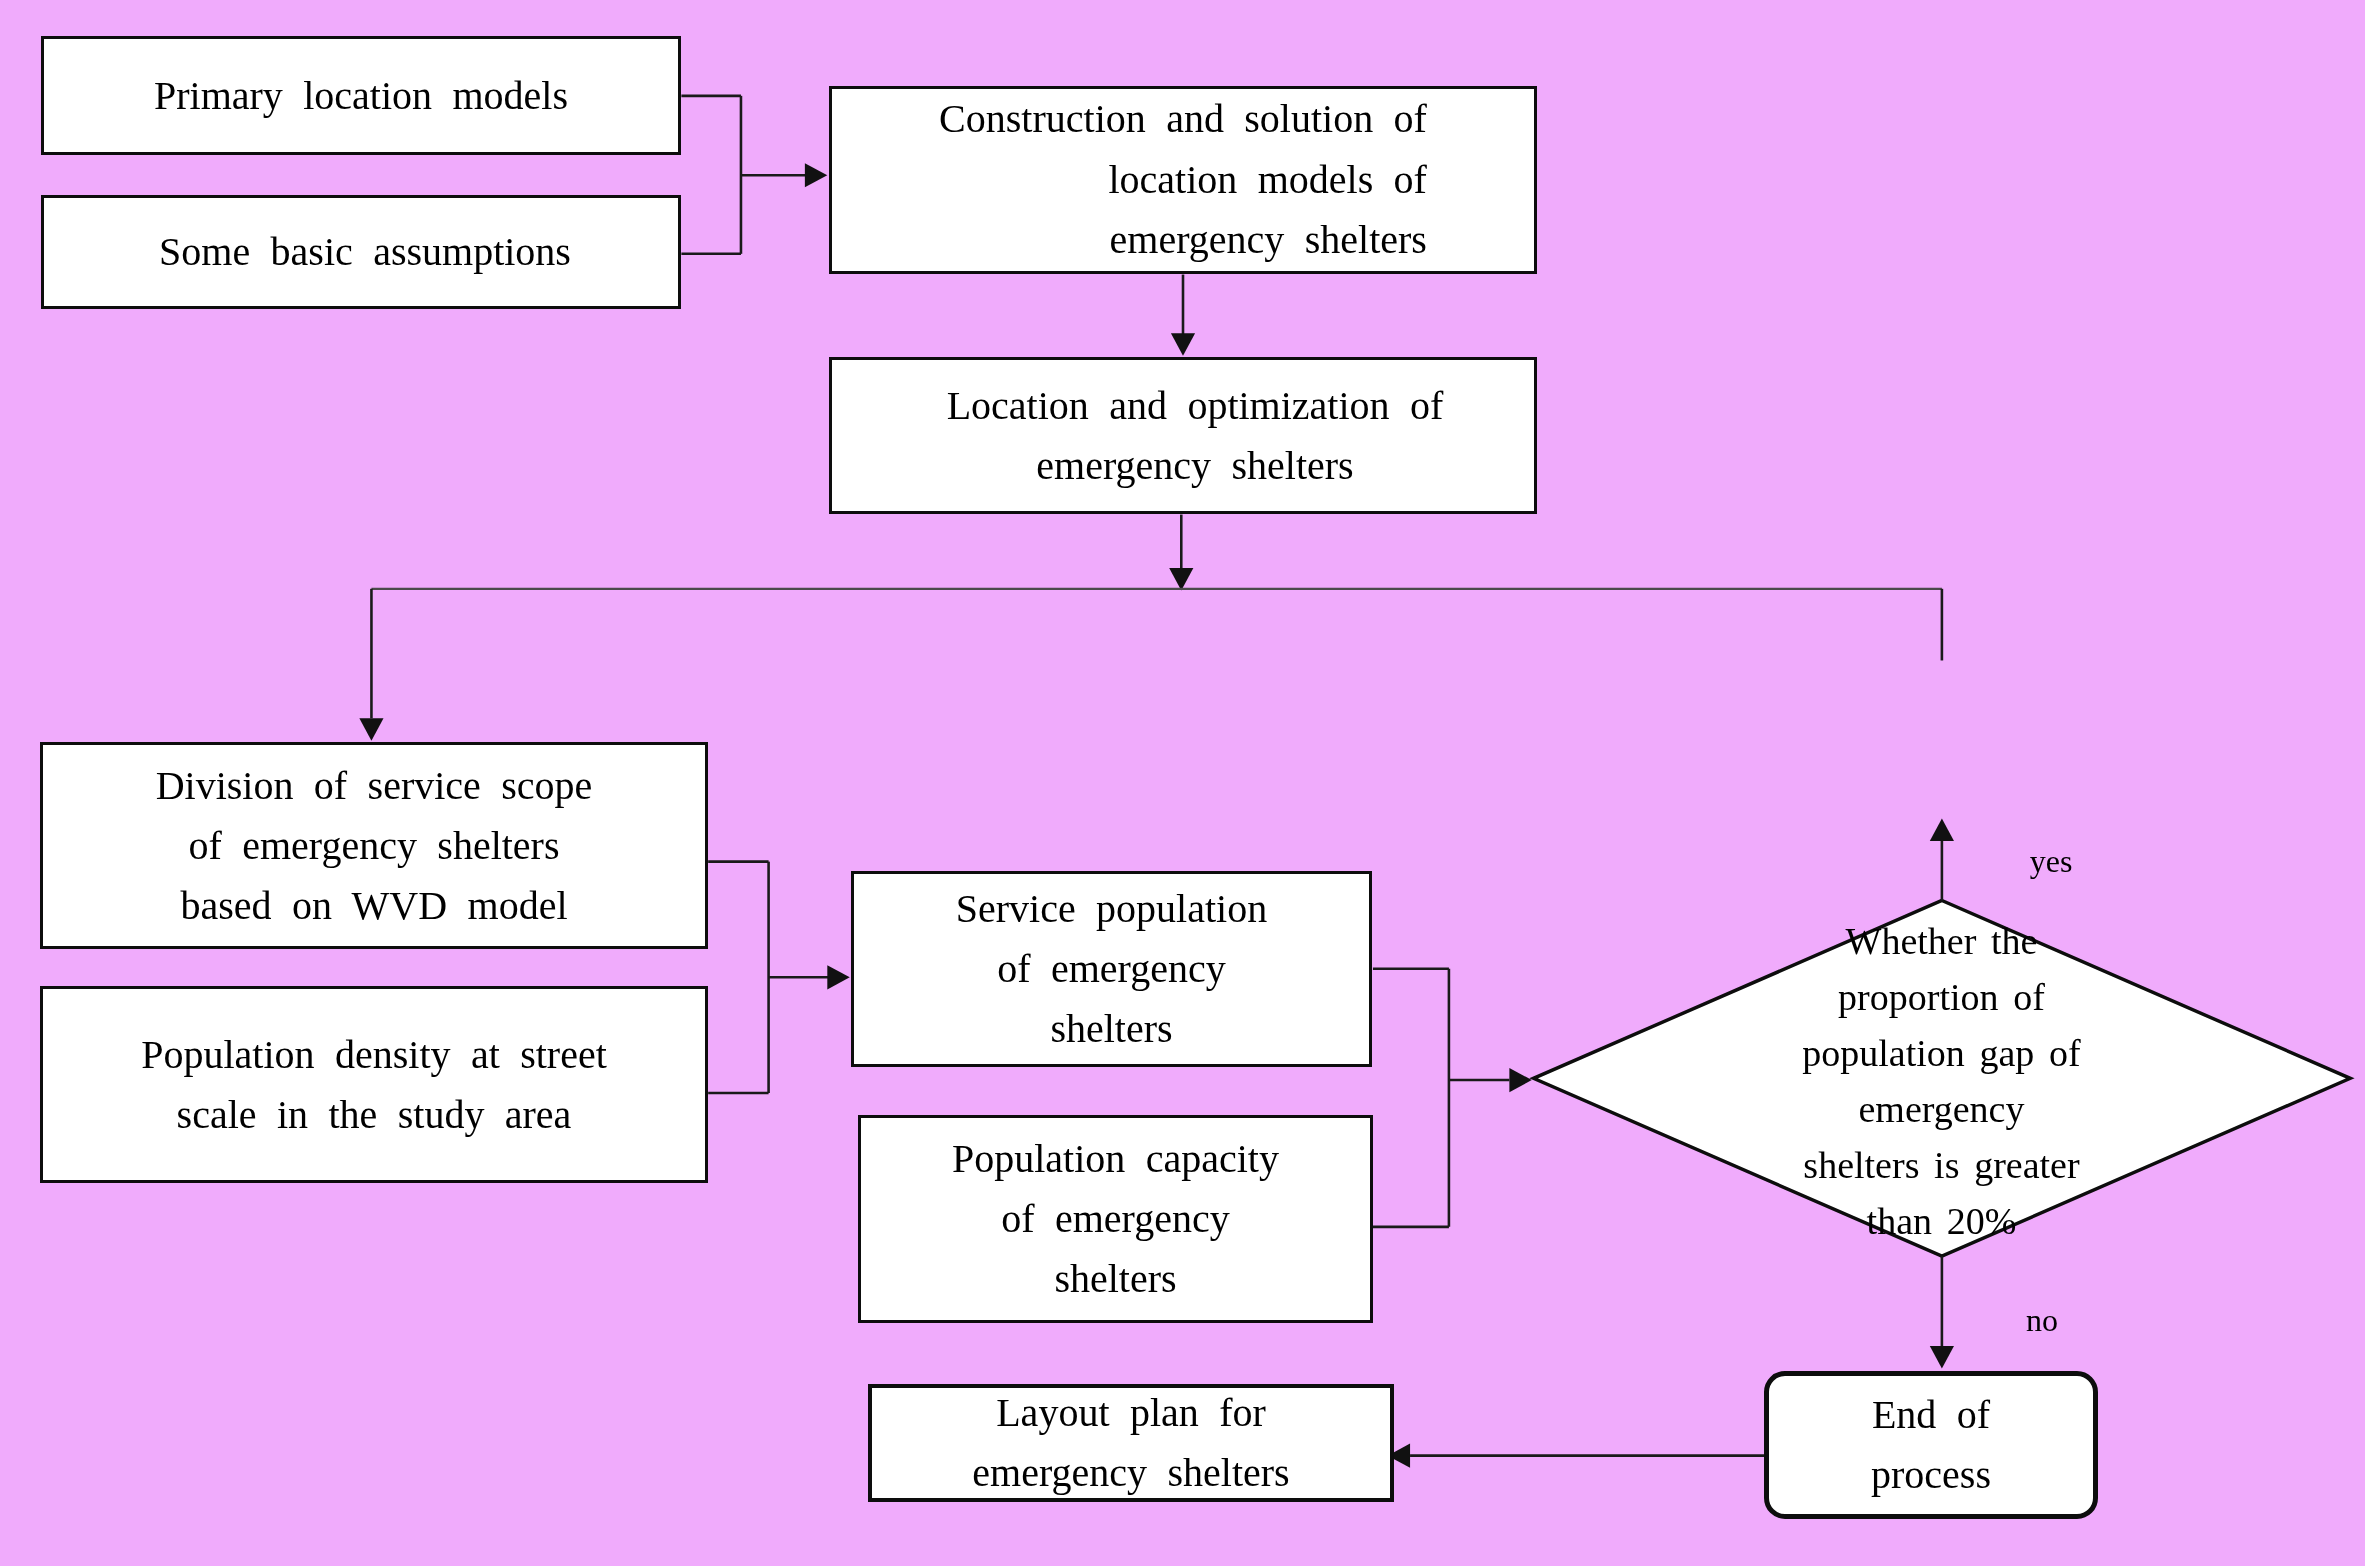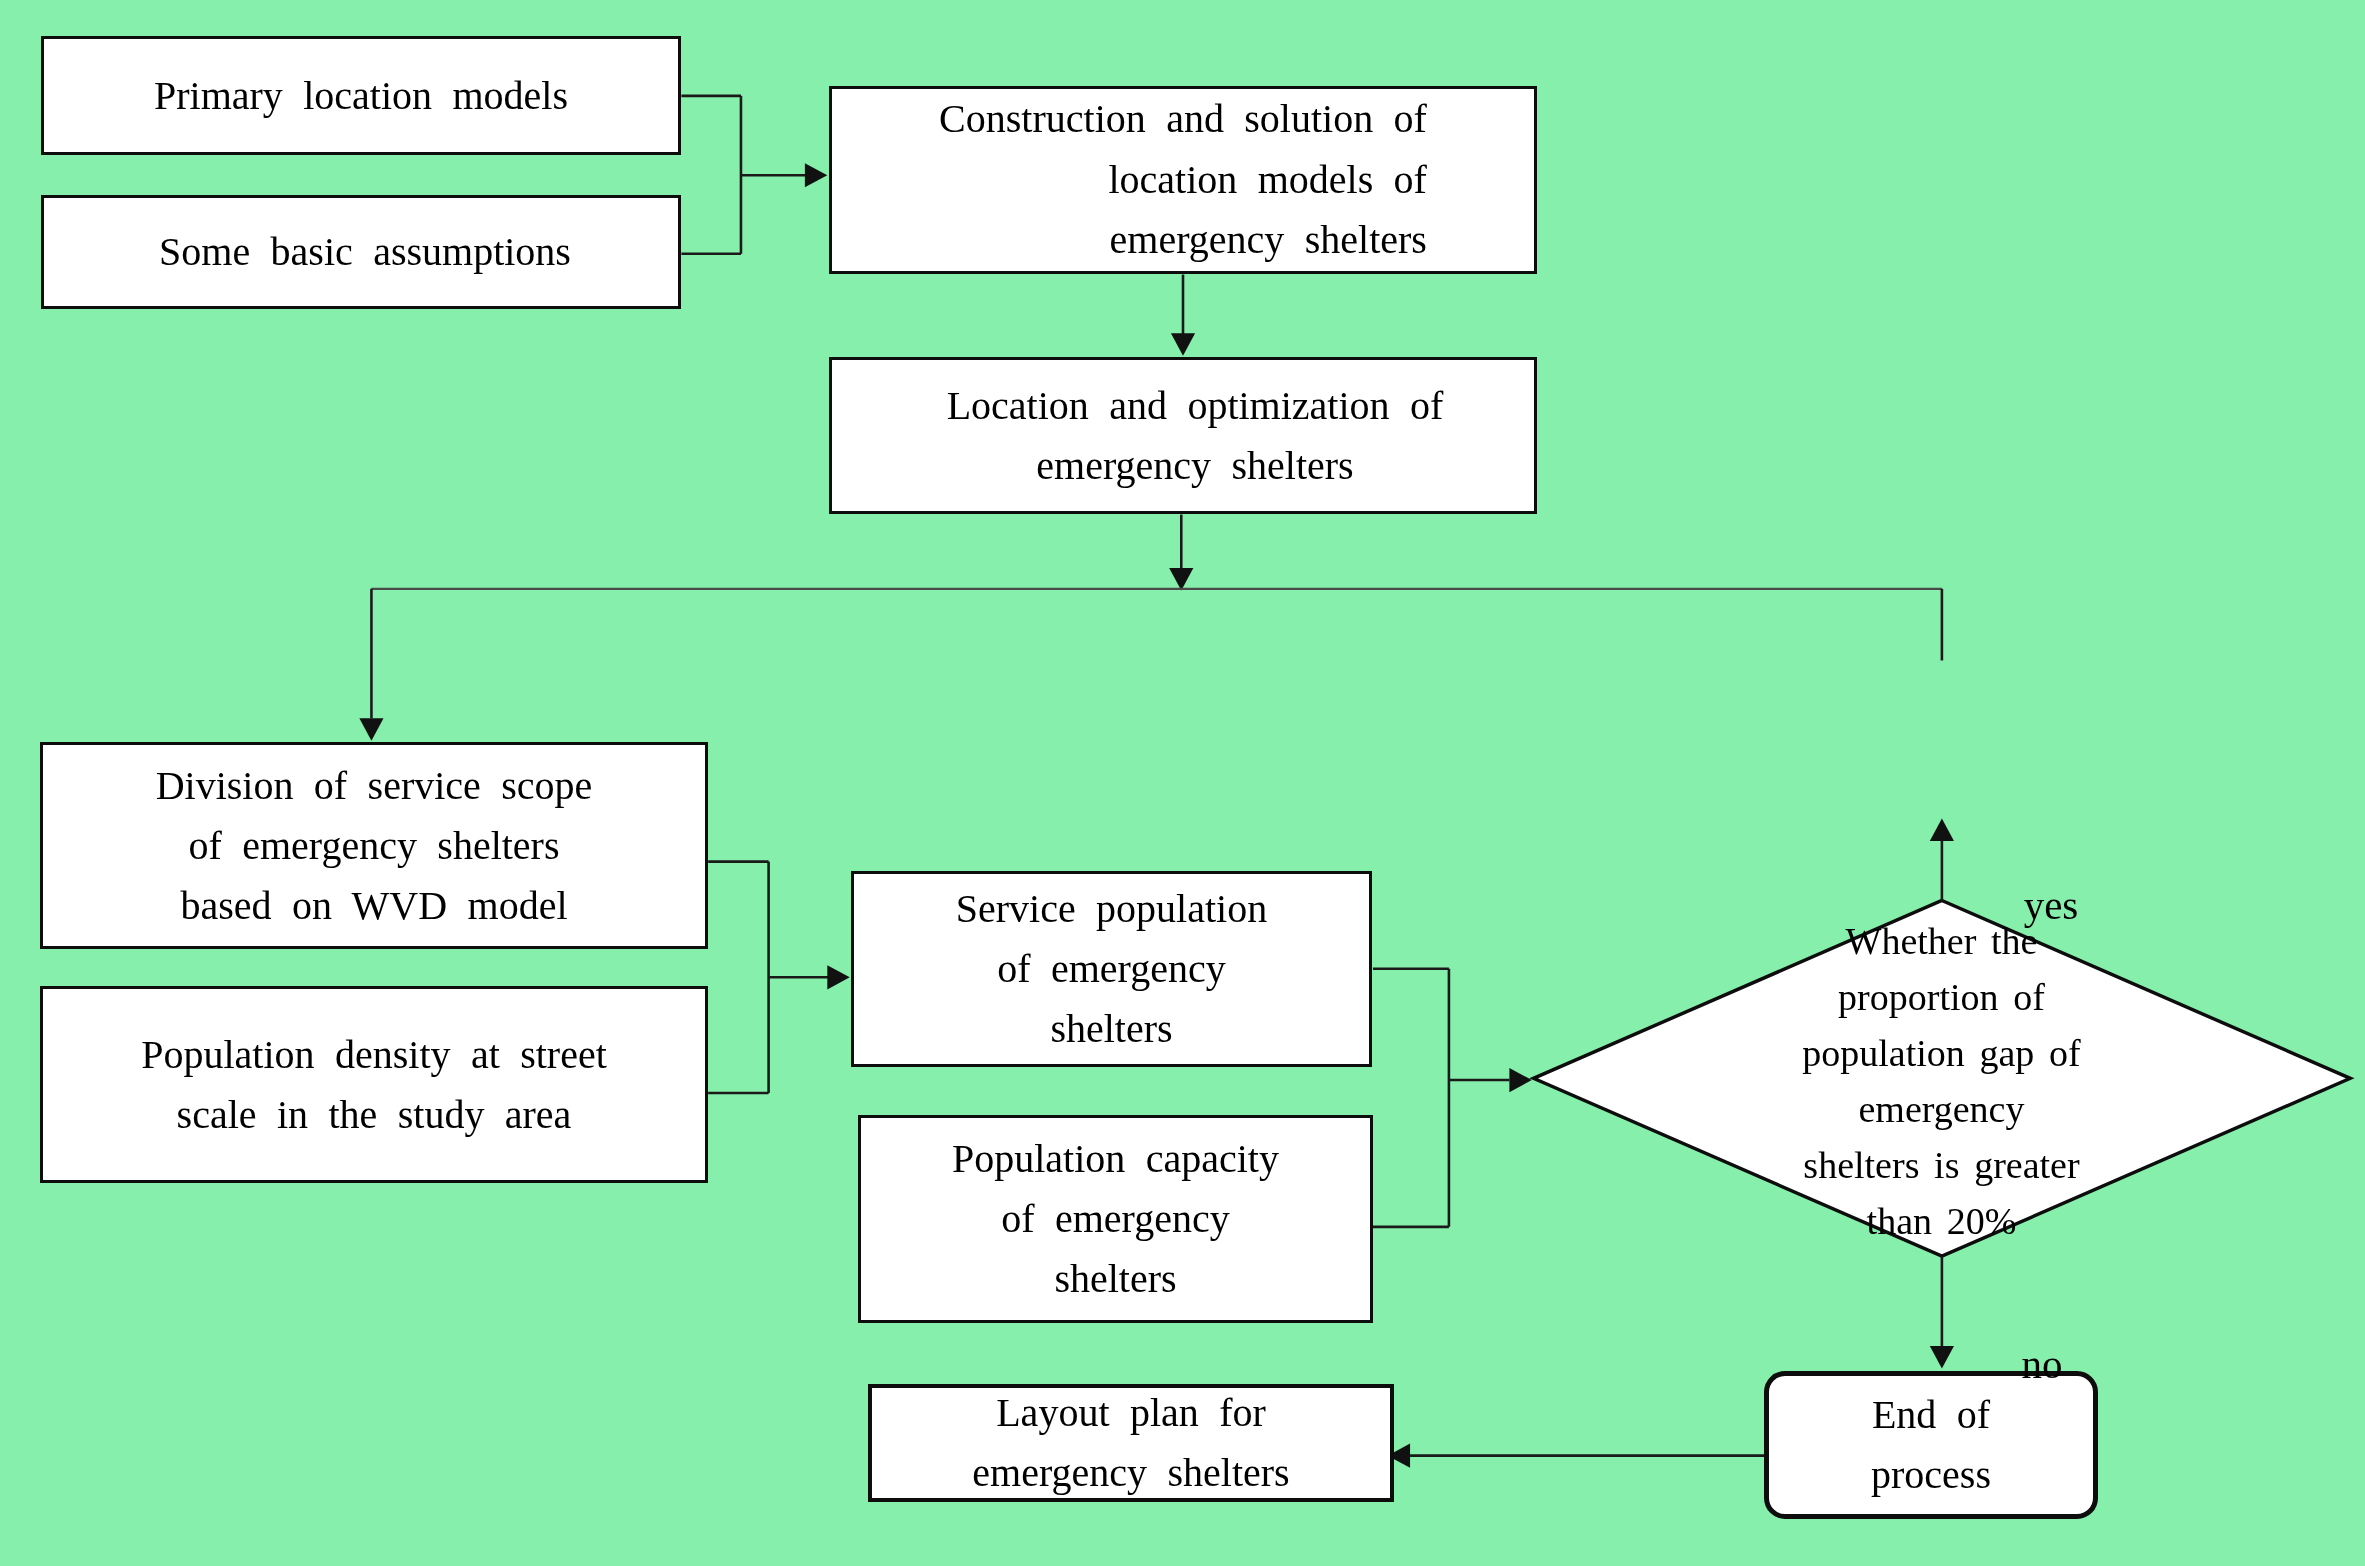--- a/index.html
+++ b/index.html
@@ -1,20 +1,20 @@
 <!DOCTYPE html>
 <html style="font-size:14px"><head>
 <meta charset="utf-8">
 <style>
   html,body{margin:0;padding:0;background:#ffffff;}
   #stage{
     position:relative;
     width:2366px;
     height:1567px;
-    background:#86efac;
+    background:#f0abfc;
     overflow:hidden;
     font-family:"Liberation Serif","DejaVu Serif",serif;
     color:#000000;
   }
   #connector-layer{
     position:absolute;
     left:0;top:0;
     width:2366px;height:1567px;
     z-index:1;
   }
@@ -61,25 +61,24 @@
     justify-content:center;
     text-align:center;
     white-space:pre-line;
     font-size:38px;
     line-height:56px;
     word-spacing:5.2px;
   }
   .edge-label{
     position:absolute;
     z-index:2;
-    font-size:41px;
+    font-size:32px;
     display:flex;
     align-items:center;
     justify-content:center;
-    margin-top:44px;
   }
   #lbl-yes{left:1986px;top:834px;width:130px;height:54px;}
   #lbl-no {left:1977px;top:1293px;width:130px;height:54px;}
 </style>
 </head>
 <body>
 
 <div id="stage">
 
   <svg id="connector-layer" viewBox="0 0 2740 1815" xmlns="http://www.w3.org/2000/svg">

